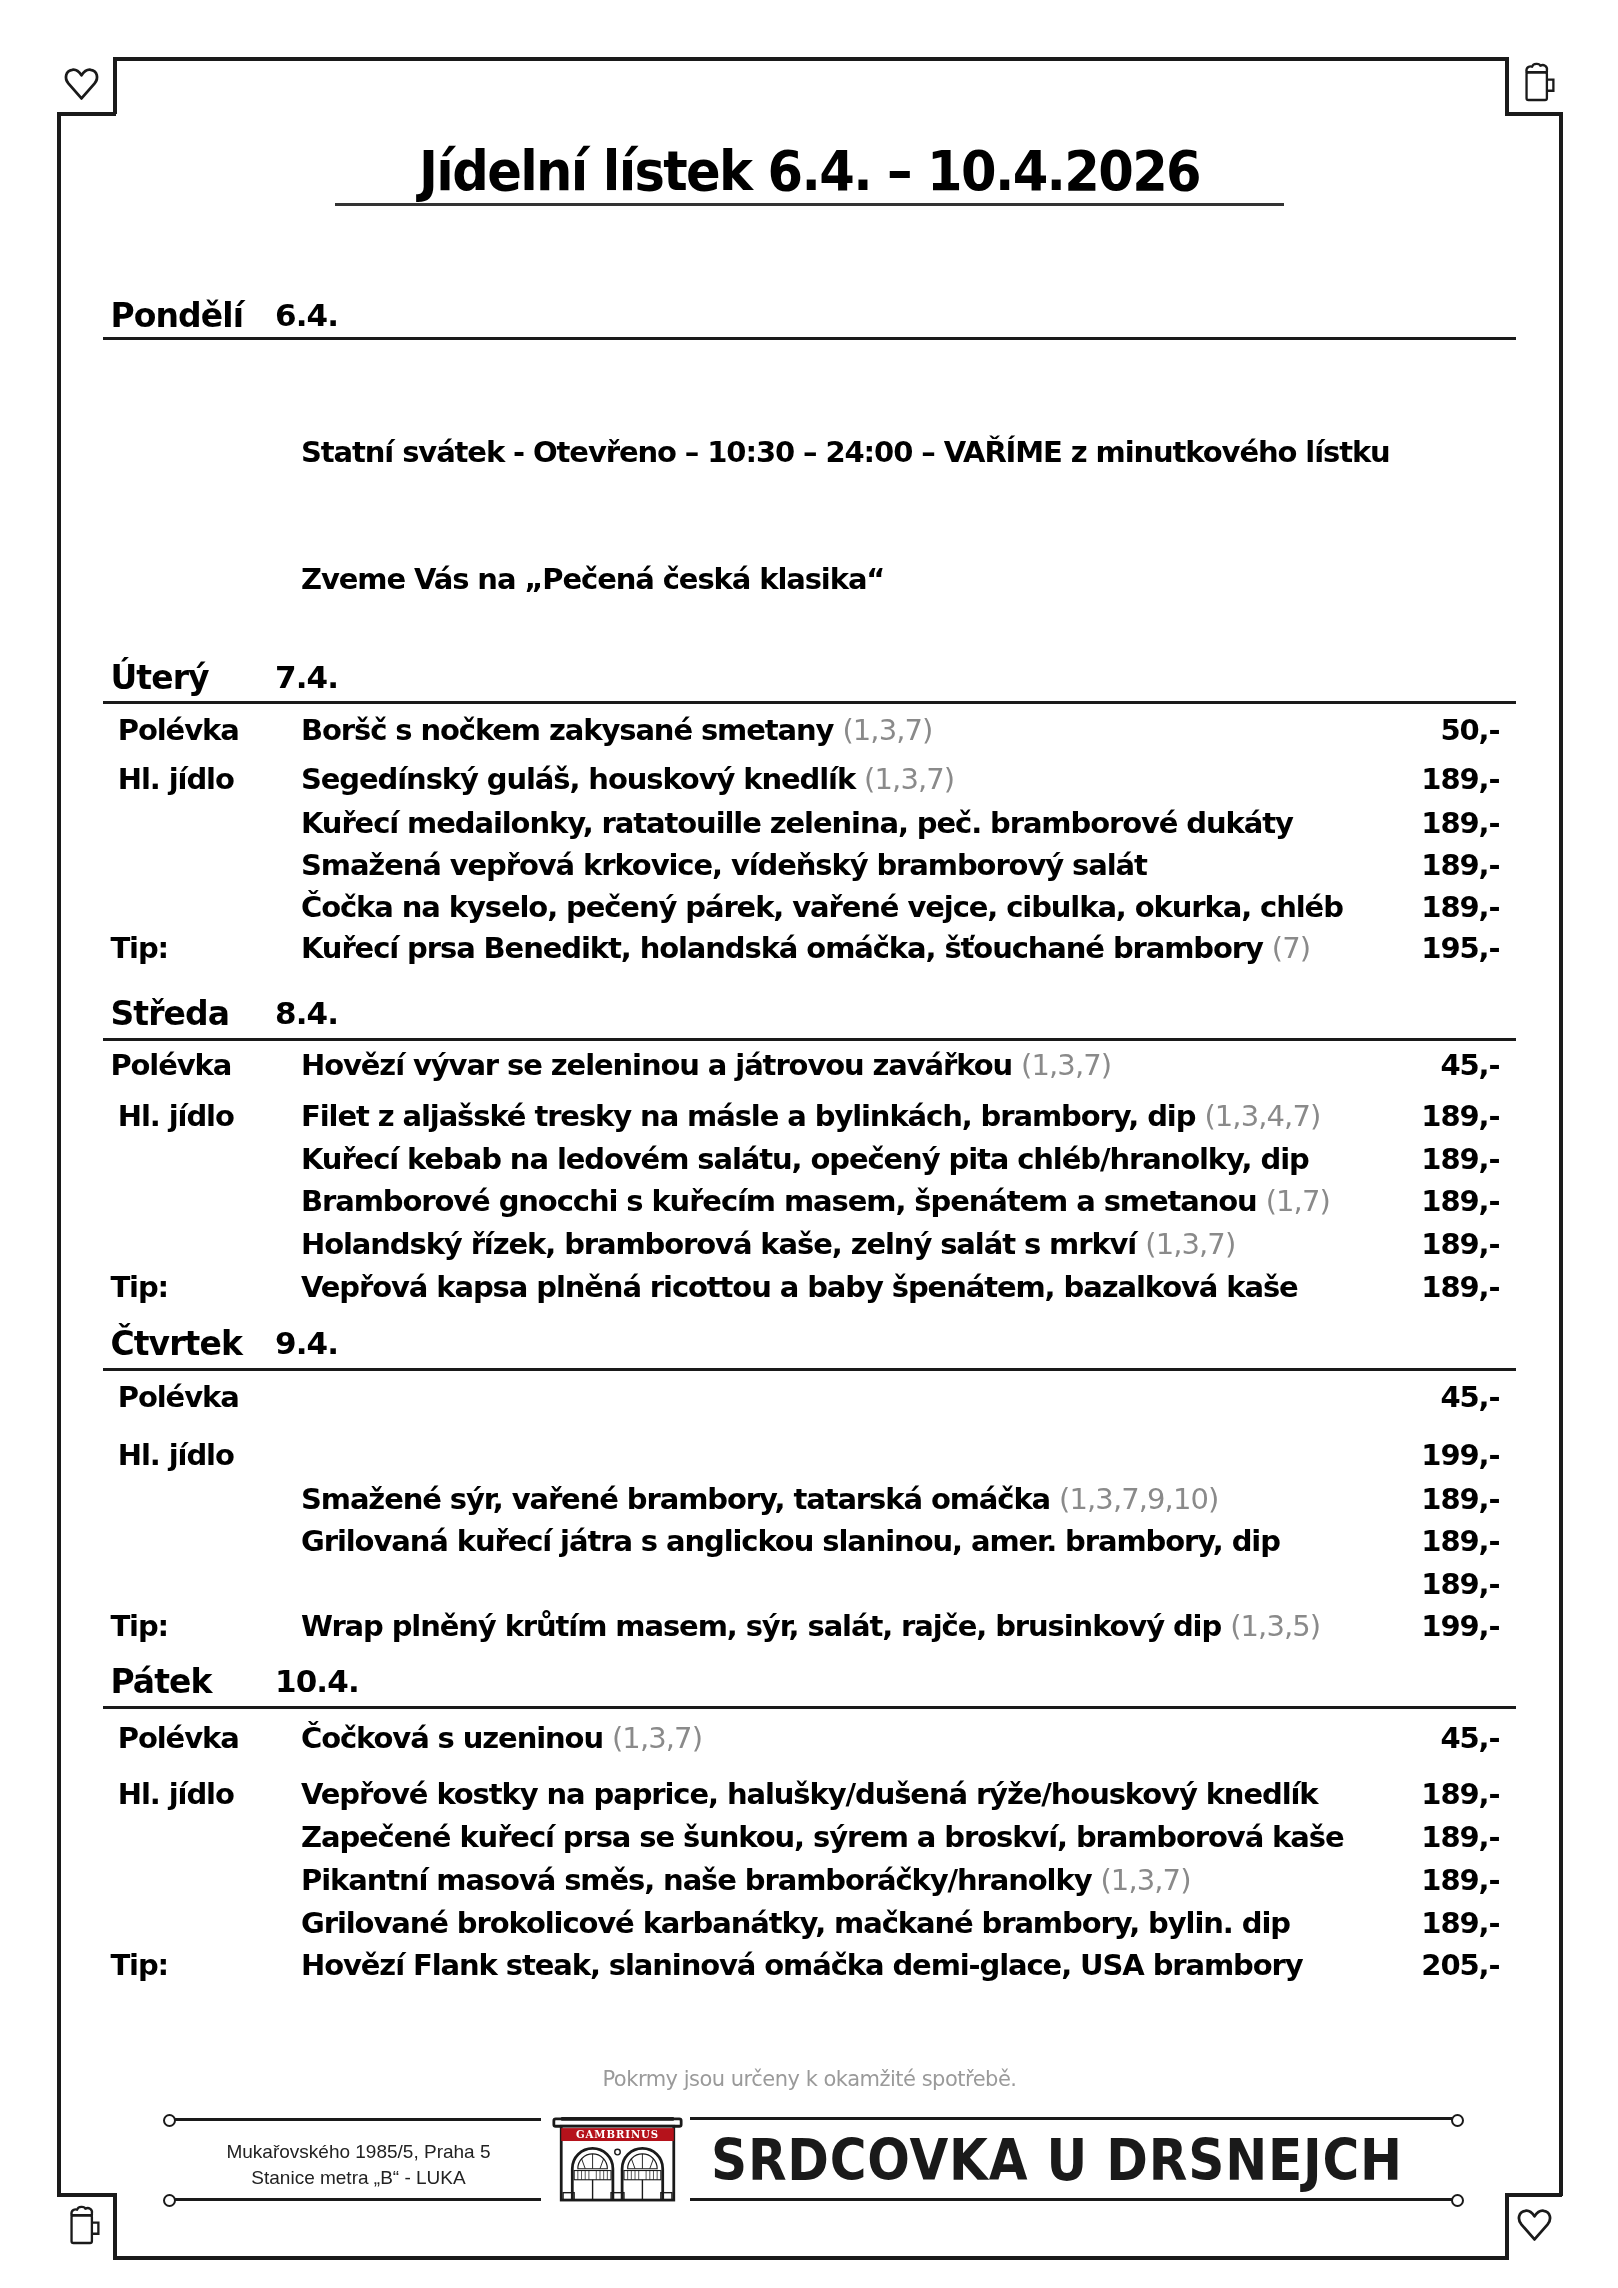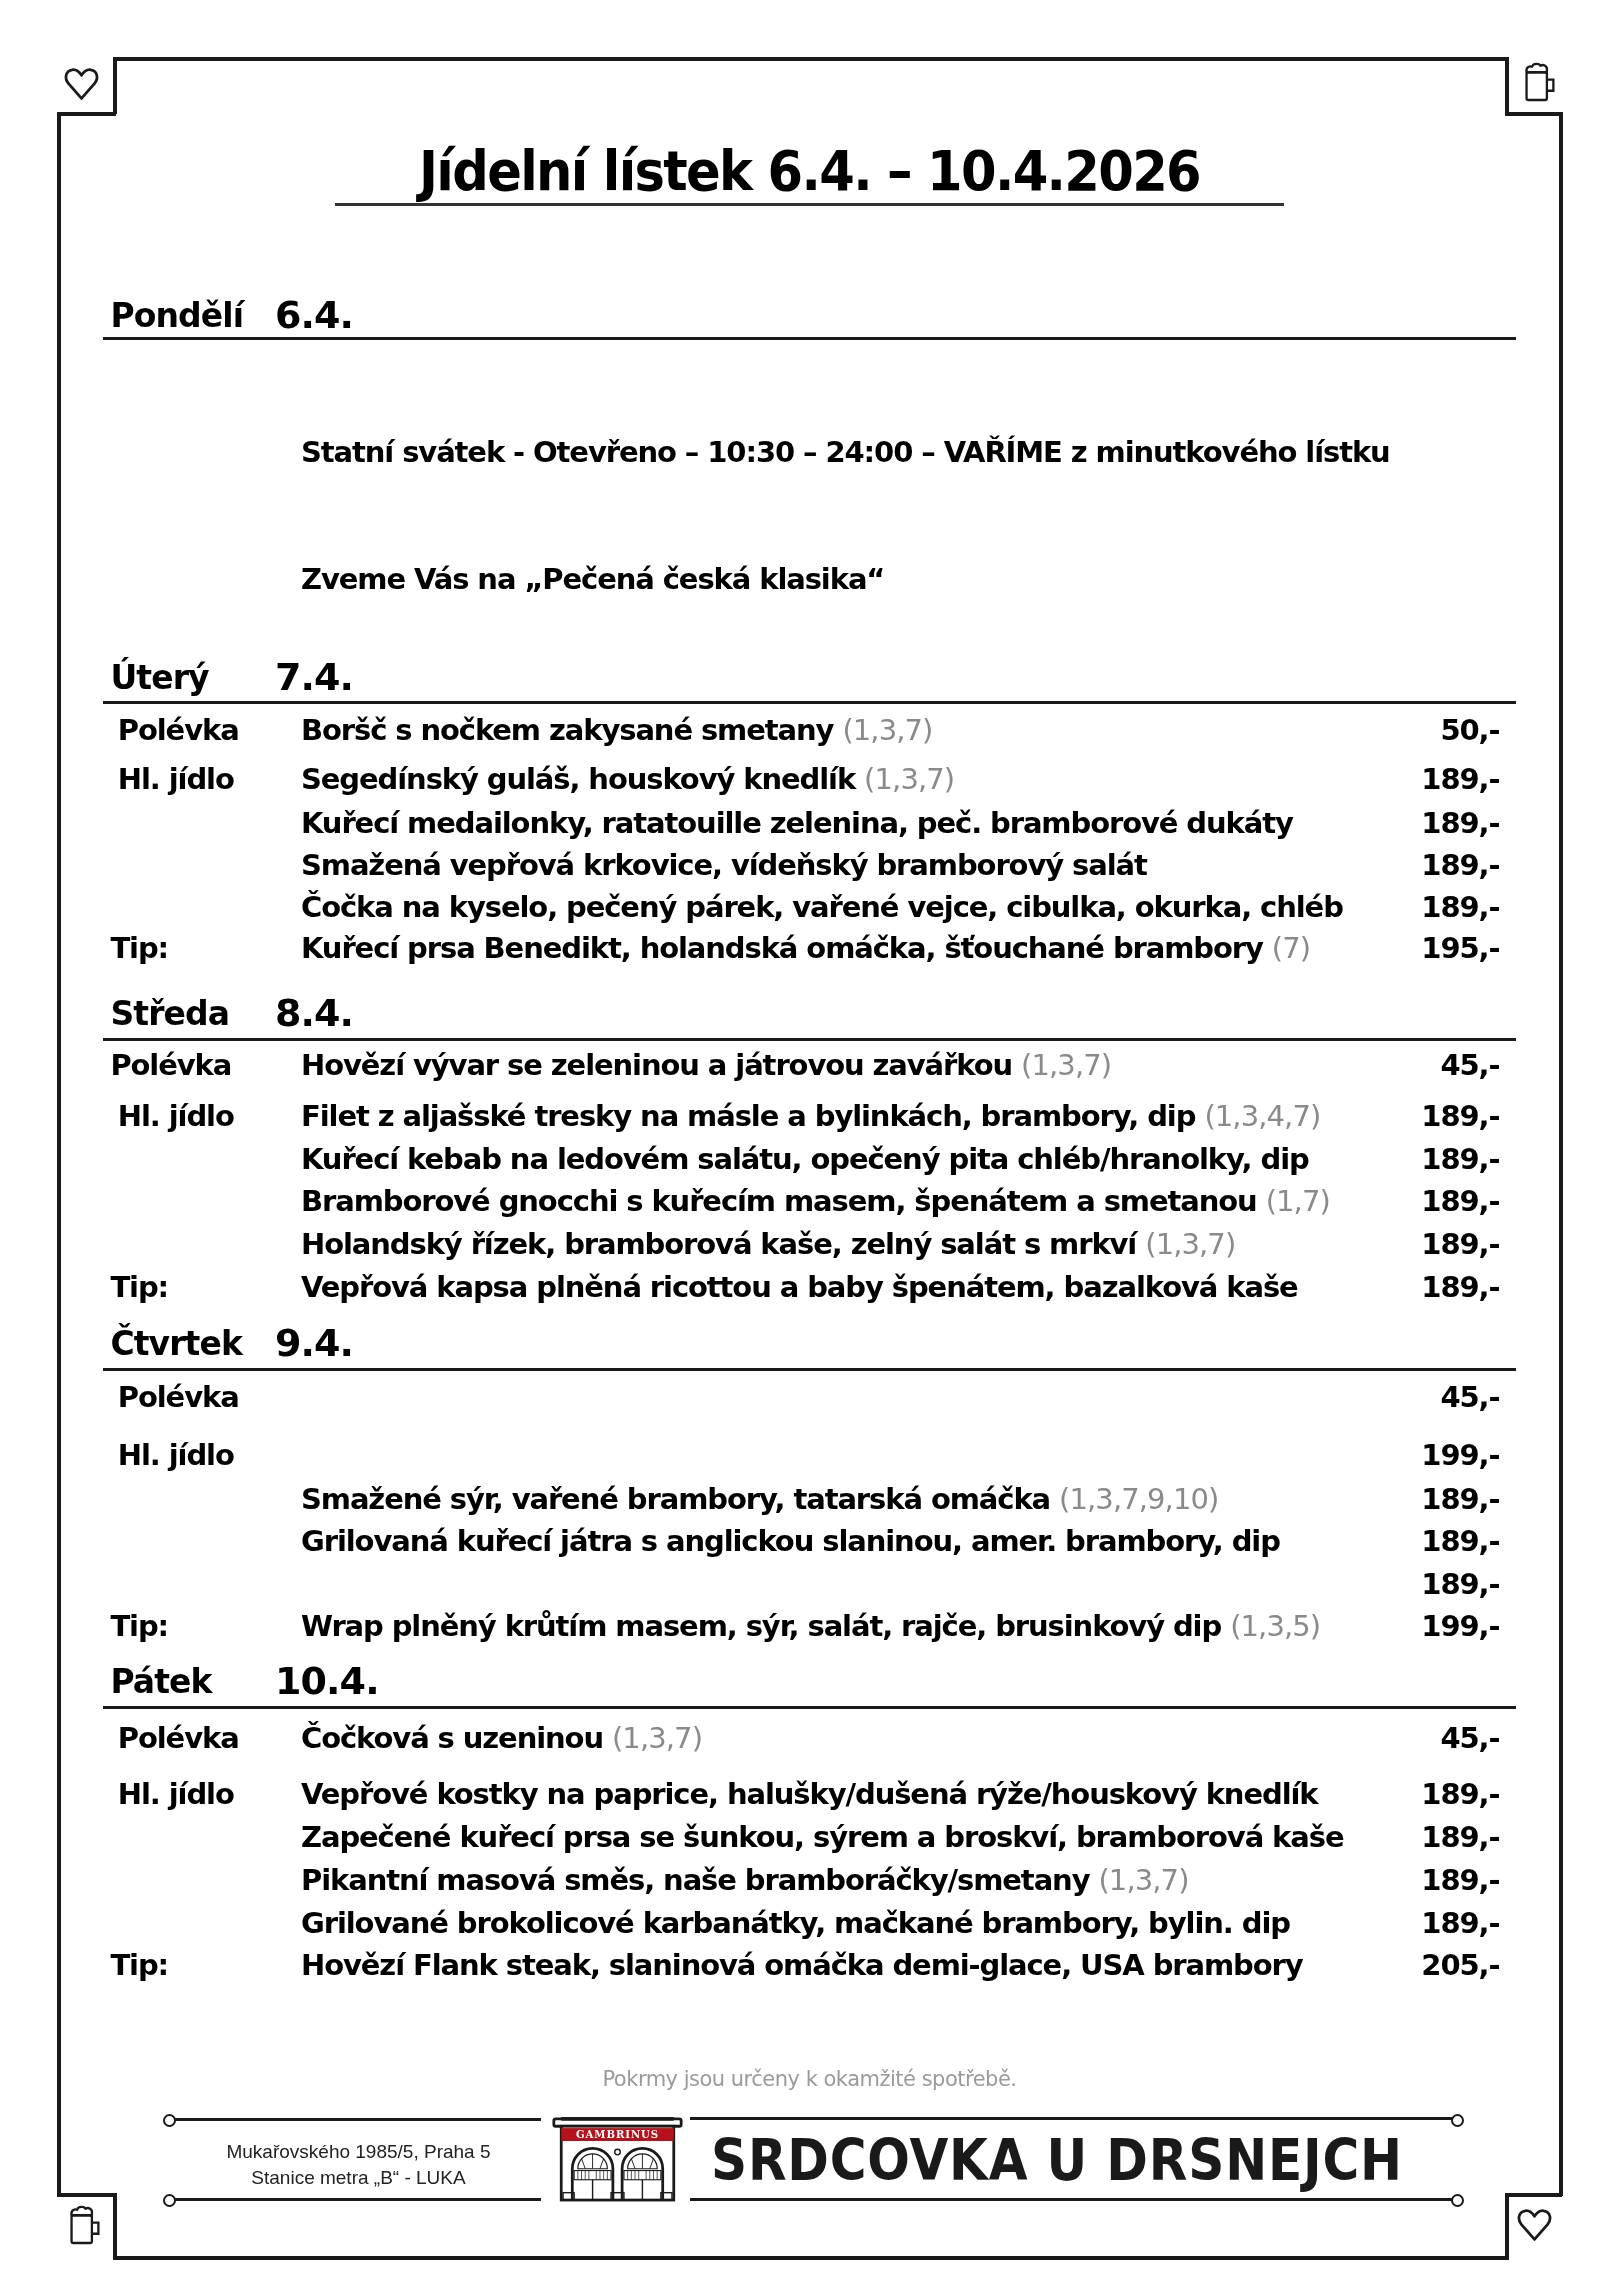--- a/index.html
+++ b/index.html
@@ -7,21 +7,21 @@
          font-family: "Liberation Sans", "DejaVu Sans", sans-serif; color: #000; }
   .frame-line { position: absolute; background: #1a1a1a; }
   .corner-icon { position: absolute; width: 37px; height: 41px; }
   .title { position: absolute; left: 335px; top: 140px; width: 949px; text-align: center;
            font-family: "DejaVu Sans", sans-serif; font-weight: bold; font-size: 55px;
            letter-spacing: -1.8px; line-height: 63px; white-space: nowrap; transform: scaleX(0.93); transform-origin: center; }
   .title-underline { position: absolute; left: 335px; top: 203px; width: 949px; height: 2.8px; background: #333; }
   .day { position: absolute; left: 103px; width: 1413px; }
   .day-head { position: absolute; left: 7.4px; top: 0; height: 41px; white-space: nowrap;
               font-family: "DejaVu Sans", sans-serif; font-weight: bold; font-size: 33px; line-height: 41px; letter-spacing: -0.9px; }
-  .day-date { position: absolute; left: 172px; top: 0; font-family: "DejaVu Sans", sans-serif; font-weight: bold; font-size: 38px; line-height: 41px; letter-spacing: -0.9px; }
+  .day-date { position: absolute; left: 172px; top: 0; font-family: "DejaVu Sans", sans-serif; font-weight: bold; font-size: 31px; line-height: 41px; letter-spacing: -0.9px; }
   .day-rule { position: absolute; left: 0; width: 1413px; height: 2.8px; background: #1a1a1a; }
   .row { position: absolute; left: 0; width: 1413px; height: 37px; font-family: "DejaVu Sans", sans-serif; font-weight: bold;
          font-size: 29px; line-height: 37px; white-space: nowrap; letter-spacing: -1.1px; }
   .row .label { position: absolute; left: 7.4px; top: 0; text-align: right; }
   .row .label.indent { left: 14.8px; }
   .row .dish { position: absolute; left: 198px; top: 0; text-align: right; }
   .row .allergens { color: #8a8a8a; font-weight: normal; letter-spacing: -0.9px; }
   .row .price { position: absolute; right: 16.6px; top: 0; text-align: right; }
   .note { position: absolute; left: 301px; font-family: "DejaVu Sans", sans-serif; font-weight: bold; font-size: 29px;
           line-height: 37px; white-space: nowrap; letter-spacing: -1.1px; }
@@ -198,21 +198,21 @@
   <div class="row" style="top:115px;">
     <span class="label indent">Hl. jídlo</span>
     <span class="dish"><span>Vepřové kostky na paprice, halušky/dušená rýže/houskový knedlík</span></span>
     <span class="price">189,-</span>
   </div>
   <div class="row" style="top:158px;">
     <span class="dish"><span>Zapečené kuřecí prsa se šunkou, sýrem a broskví, bramborová kaše</span></span>
     <span class="price">189,-</span>
   </div>
   <div class="row" style="top:201px;">
-    <span class="dish"><span>Pikantní masová směs, naše bramboráčky/smetany</span> <span class="allergens">(1,3,7)</span></span>
+    <span class="dish"><span>Pikantní masová směs, naše bramboráčky/hranolky</span> <span class="allergens">(1,3,7)</span></span>
     <span class="price">189,-</span>
   </div>
   <div class="row" style="top:244px;">
     <span class="dish"><span>Grilované brokolicové karbanátky, mačkané brambory, bylin. dip</span></span>
     <span class="price">189,-</span>
   </div>
   <div class="row" style="top:286px;">
     <span class="label">Tip:</span>
     <span class="dish"><span>Hovězí Flank steak, slaninová omáčka demi-glace, USA brambory</span></span>
     <span class="price">205,-</span>

